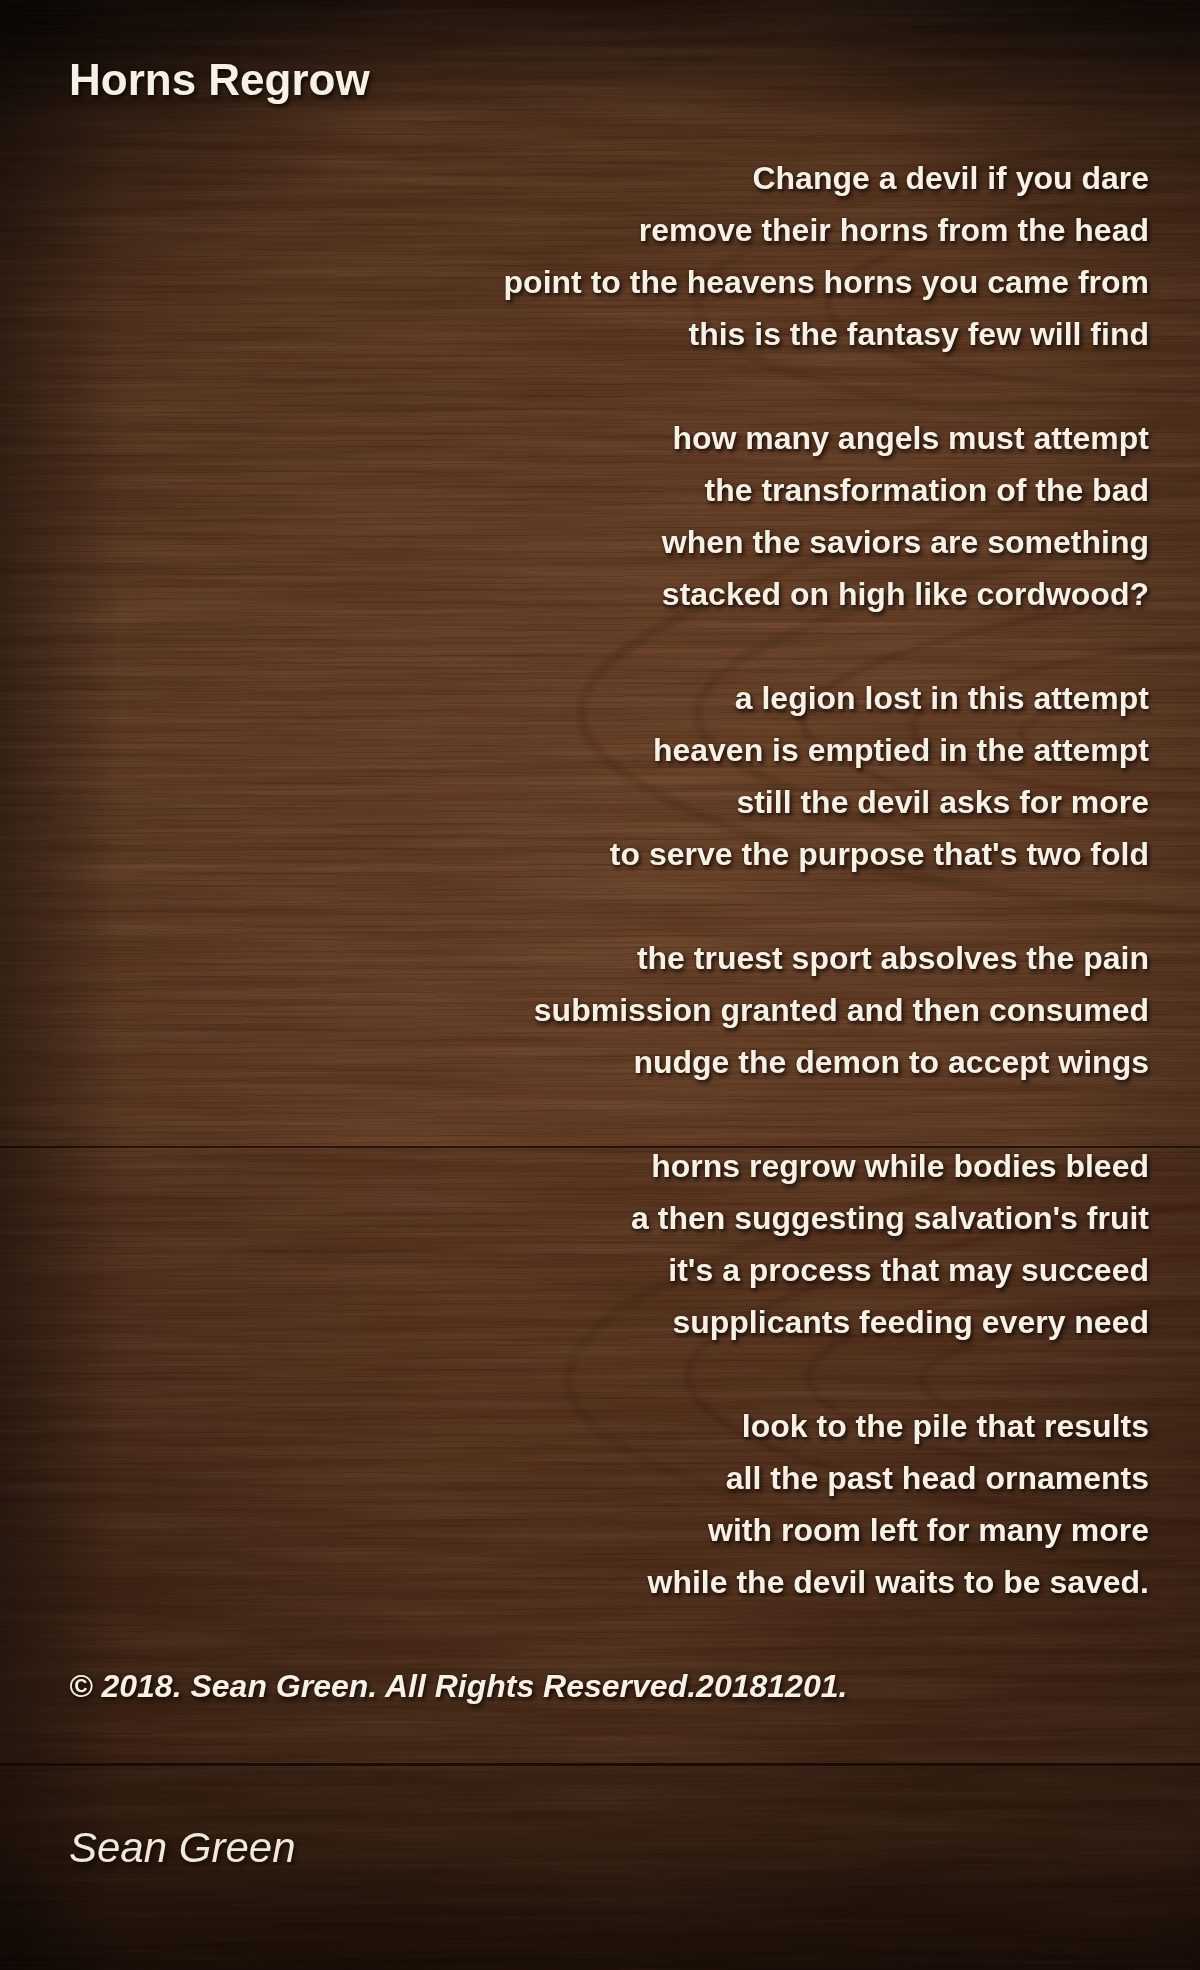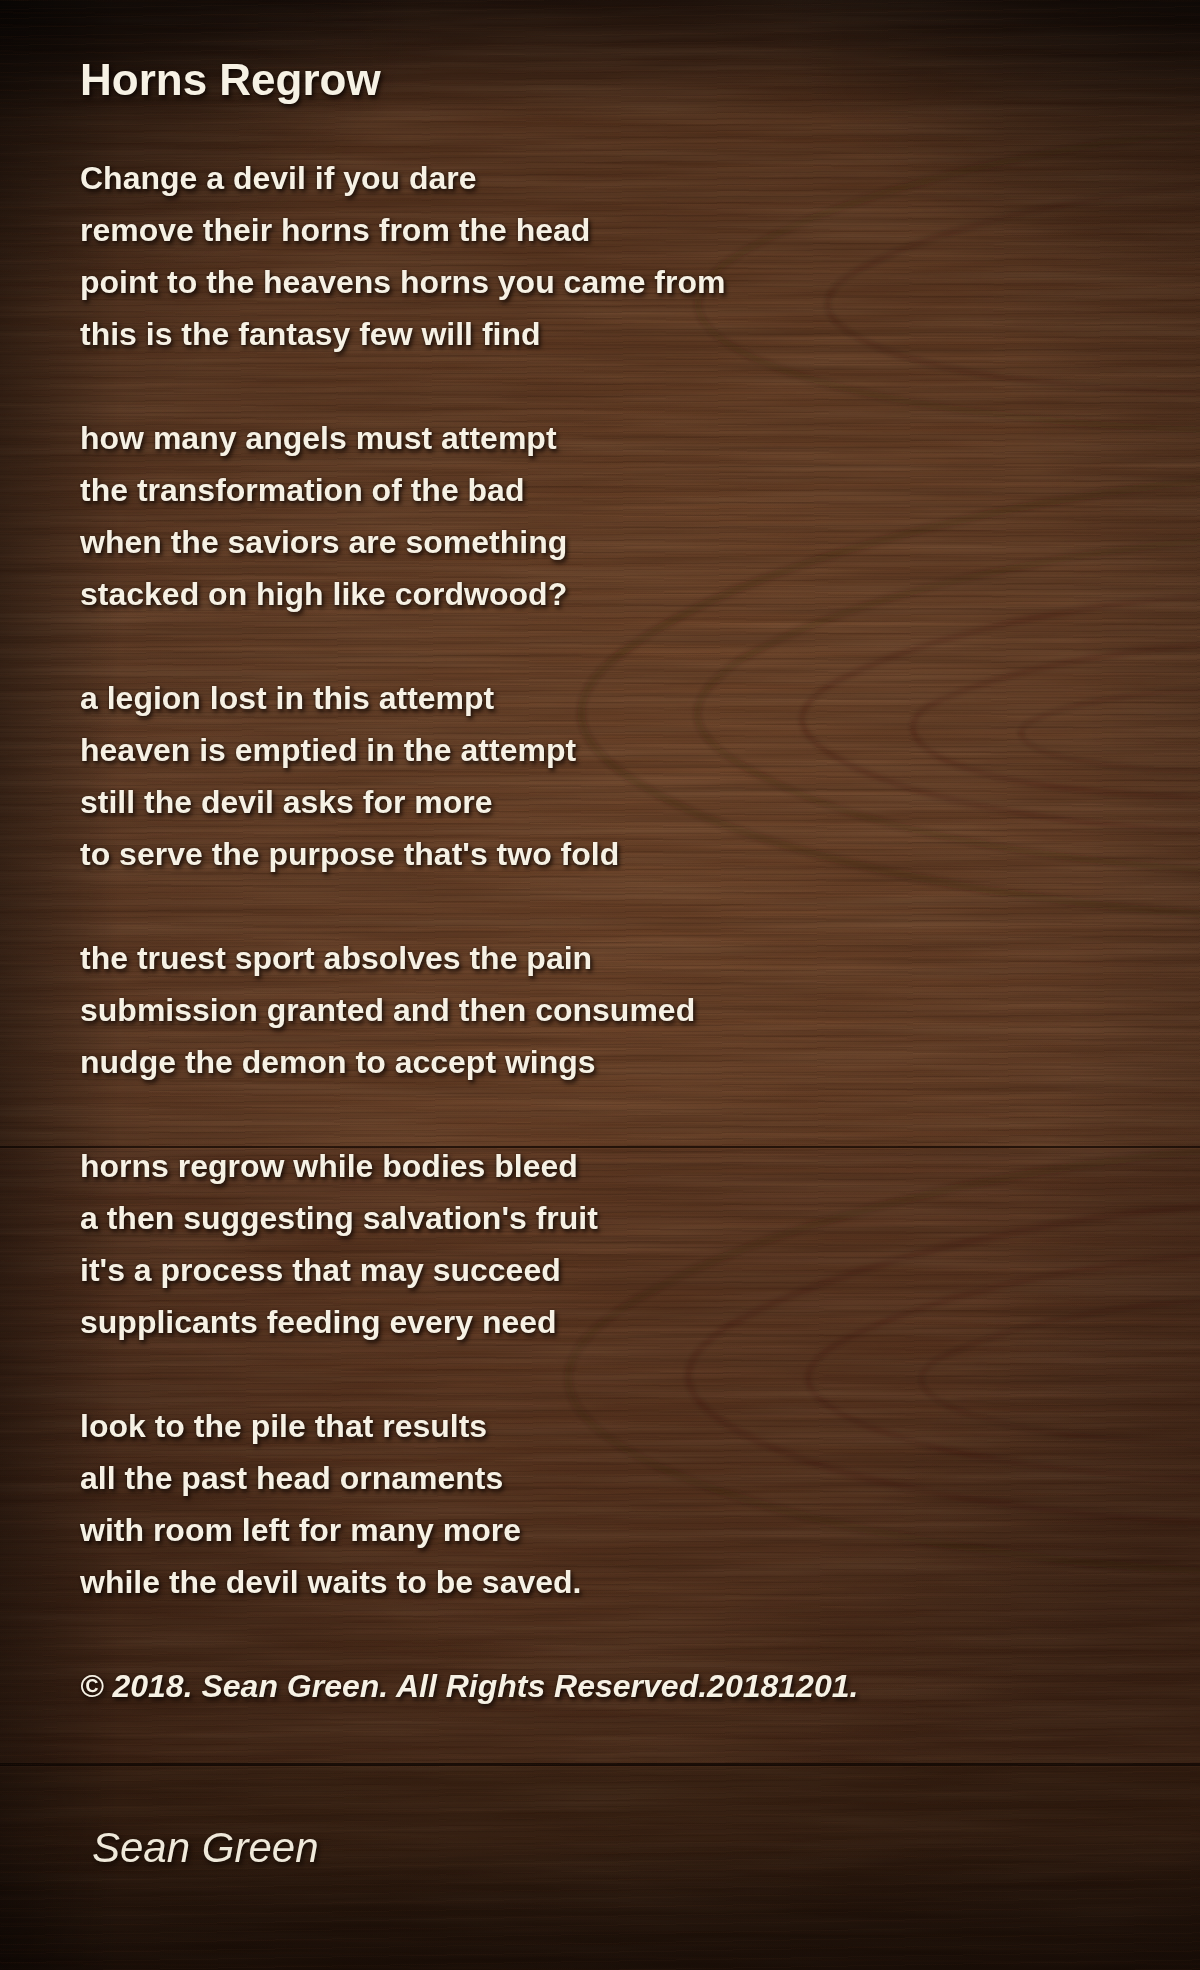--- a/index.html
+++ b/index.html
@@ -29,34 +29,34 @@
       repeating-linear-gradient(180.7deg,
         rgba(48, 22, 9, 0.10) 0px, rgba(48, 22, 9, 0.10) 2px,
         rgba(0,0,0,0) 2px, rgba(0,0,0,0) 13px),
       repeating-linear-gradient(179deg,
         rgba(120, 70, 40, 0.05) 0px, rgba(120, 70, 40, 0.05) 1px,
         rgba(0,0,0,0) 1px, rgba(0,0,0,0) 9px);
     pointer-events: none;
   }
   .content {
     position: absolute;
-    left: 80px;
+    left: 69px;
     top: 54px;
     width: 1080px;
     color: #f6f1e4;
   }
   .title {
     font-size: 44px;
     font-weight: 700;
     line-height: 52px;
     margin: 0 0 46px 0;
     white-space: nowrap;
     text-shadow: 2px 3px 4px rgba(12, 5, 2, 0.8), 0 0 2px rgba(20, 10, 5, 0.5);
   }
-  .stanza { margin: 0 0 52px 0; }
+  .stanza { margin: 0 0 52px 0; text-align: right; }
   .line {
     font-size: 32px;
     font-weight: 700;
     line-height: 52px;
     white-space: nowrap;
     text-shadow: 2px 3px 4px rgba(12, 5, 2, 0.8), 0 0 2px rgba(20, 10, 5, 0.5);
   }
   .copyright {
     font-size: 32px;
     font-weight: 700;
@@ -68,21 +68,20 @@
   }
   .signature {
     font-size: 42px;
     font-weight: 400;
     font-style: italic;
     line-height: 52px;
     margin-top: 110px;
     color: #efe9da;
     white-space: nowrap;
     text-shadow: 2px 3px 4px rgba(12, 5, 2, 0.75);
-    margin-left: 12px;
   }
 </style>
 </head>
 <body>
 
 <div class="page">
 
   <svg class="bg-svg" viewBox="0 0 1200 1970" preserveAspectRatio="none" aria-hidden="true">
     <defs>
       <linearGradient id="baseg" x1="0" y1="0" x2="0" y2="1">

